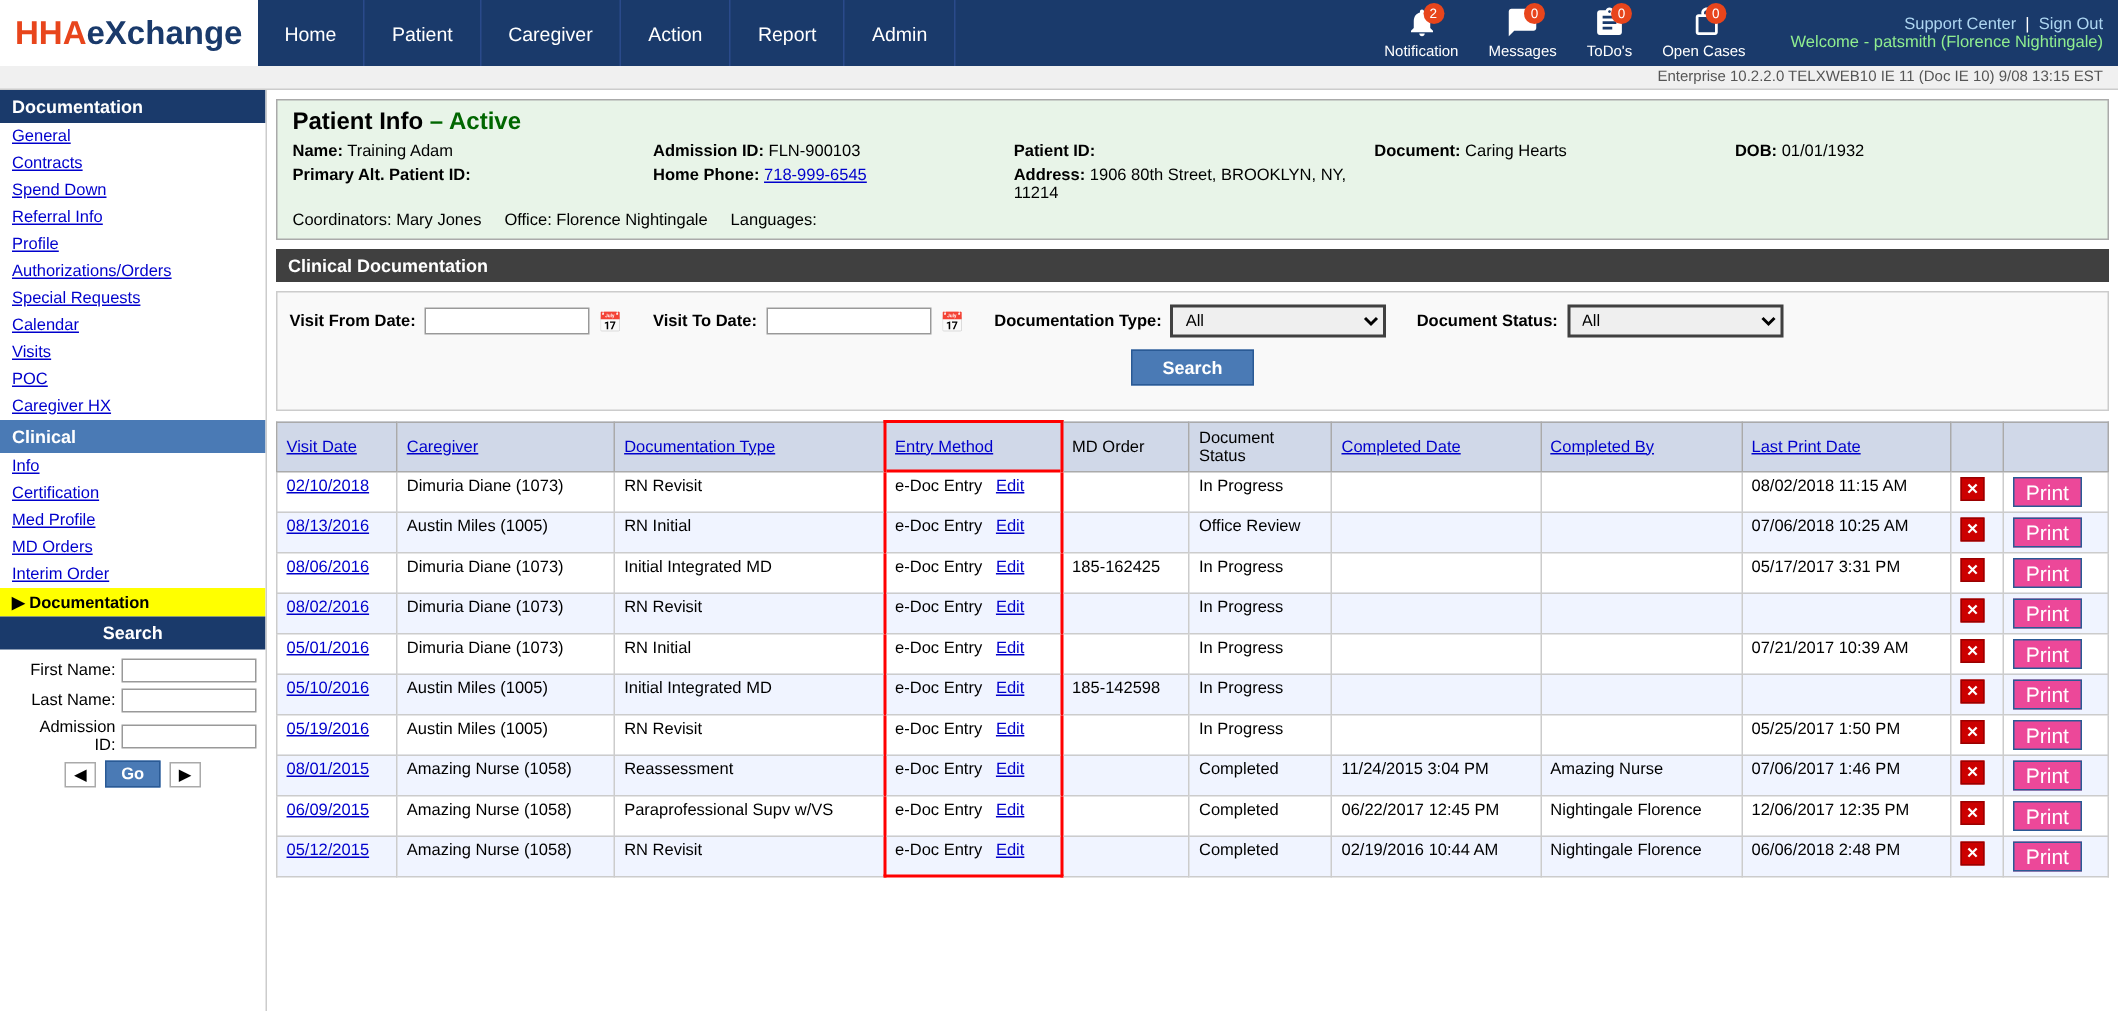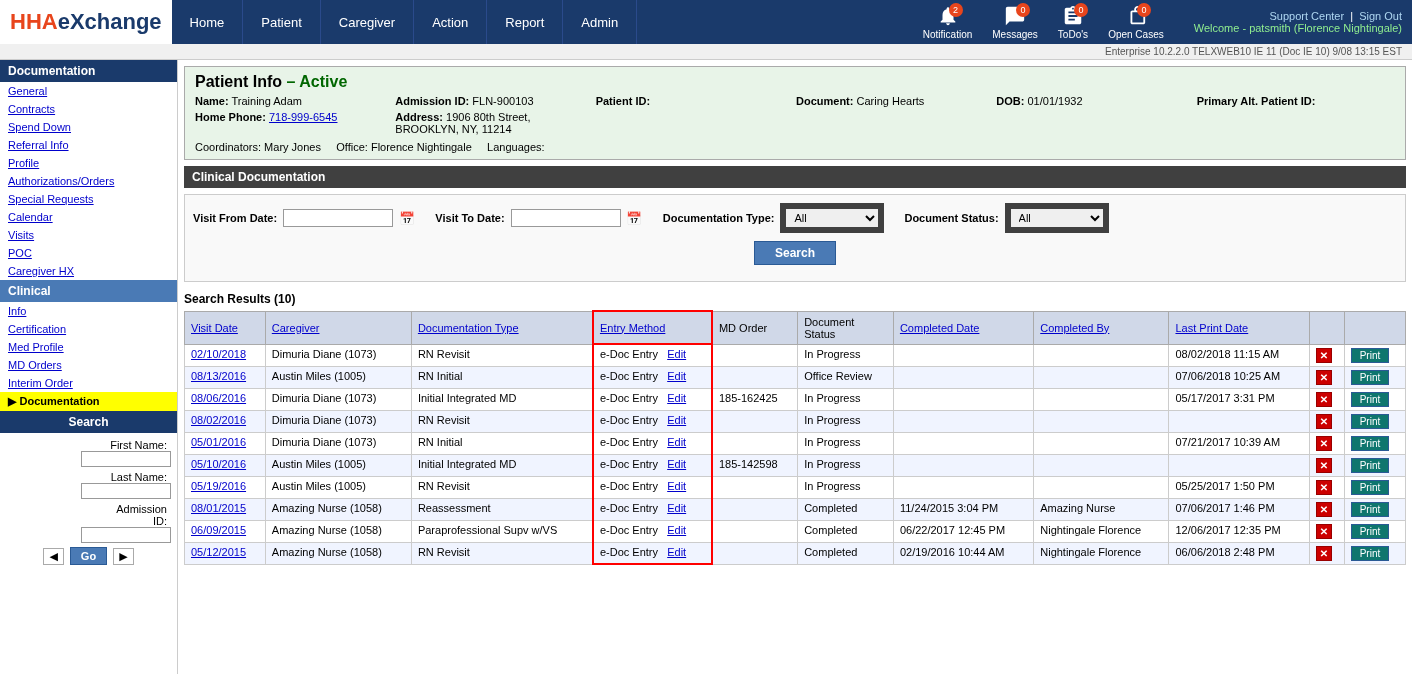--- a/index.html
+++ b/index.html
@@ -28,67 +28,67 @@
     .main-layout { display: flex; height: calc(680px - 66px); }
 
     
     .sidebar { width: 178px; min-width: 178px; background: #fff; border-right: 1px solid #ccc; overflow-y: auto; }
     .sidebar-section-header { background: #1a3a6b; color: #fff; padding: 4px 8px; font-size: 12px; font-weight: bold; }
     .sidebar-link { display: block; padding: 3px 8px; color: #0000cc; text-decoration: underline; font-size: 11px; cursor: pointer; }
     .sidebar-link.active { background: #ffff00; color: #000; text-decoration: none; font-weight: bold; }
     .sidebar-section-header2 { background: #4a7ab5; color: #fff; padding: 4px 8px; font-size: 12px; font-weight: bold; }
     .sidebar-search-header { background: #1a3a6b; color: #fff; padding: 4px 8px; font-size: 12px; font-weight: bold; text-align: center; }
     .search-form { padding: 6px; }
-    .search-row { display: flex; align-items: flex-end; margin-bottom: 4px; font-size: 11px; flex-direction: column; }
+    .search-row { display: flex; align-items: center; margin-bottom: 4px; font-size: 11px; }
     .search-row label { width: 75px; text-align: right; margin-right: 4px; }
     .search-row input { width: 90px; border: 1px solid #999; padding: 1px 3px; font-size: 11px; }
     .search-go-row { display: flex; align-items: center; justify-content: center; gap: 6px; margin-top: 4px; }
     .arrow-btn { background: #fff; border: 1px solid #aaa; padding: 1px 5px; cursor: pointer; font-size: 11px; }
     .go-btn { background: #4a7ab5; color: #fff; border: 1px solid #2a5a95; padding: 2px 10px; cursor: pointer; font-size: 11px; font-weight: bold; }
 
     
     .content { flex: 1; overflow-y: auto; padding: 0; }
 
     
     .patient-info-bar { background: #e8f4e8; border: 1px solid #aaa; margin: 6px; padding: 6px 10px; }
     .patient-info-title { color: #006600; font-size: 16px; font-weight: bold; margin-bottom: 4px; }
     .patient-info-title span { color: #000; }
-    .patient-info-grid { display: grid; grid-template-columns: 1fr 1fr 1fr 1fr 1fr 1fr; gap: 2px; font-size: 11px; }
+    .patient-info-grid { display: grid; grid-template-columns: 1fr 1fr 1fr 1fr 1fr; gap: 2px; font-size: 11px; }
     .patient-info-grid .field { margin-bottom: 2px; }
     .patient-info-grid .label { font-weight: bold; }
     .coord-row { margin-top: 4px; font-size: 11px; }
     .phone-link { color: #0000cc; text-decoration: underline; cursor: pointer; }
 
     
     .section-header { background: #404040; color: #fff; font-size: 12px; font-weight: bold; padding: 4px 8px; margin: 0 6px; }
     .filter-area { margin: 6px; padding: 8px; border: 1px solid #ccc; background: #f9f9f9; }
     .filter-row { display: flex; align-items: center; gap: 20px; flex-wrap: wrap; }
     .filter-item { display: flex; align-items: center; gap: 6px; font-size: 11px; }
     .filter-item label { font-weight: bold; white-space: nowrap; }
     .filter-item input[type=text] { border: 1px solid #999; padding: 2px 4px; font-size: 11px; width: 110px; }
-    .filter-item select { border: 6px solid #404040; padding: 2px 4px; font-size: 11px; width: 104px; }
+    .filter-item select { border: 2px solid #404040; padding: 2px 4px; font-size: 11px; width: 144px; }
     .cal-icon { cursor: pointer; font-size: 13px; color: #555; }
     .search-btn { background: #4a7ab5; color: #fff; border: 1px solid #2a5a95; padding: 4px 20px; cursor: pointer; font-size: 12px; font-weight: bold; display: block; margin: 8px auto; }
 
     
     .results-area { margin: 0 6px; }
     .results-title { font-size: 12px; font-weight: bold; color: #000; padding: 4px 0; }
     .results-table { width: 100%; border-collapse: collapse; font-size: 11px; }
     .results-table th { background: #d0d8e8; padding: 4px 6px; text-align: left; border: 1px solid #aaa; font-weight: normal; }
     .results-table th a { color: #0000cc; text-decoration: underline; cursor: pointer; }
     .results-table td { padding: 3px 6px; border: 1px solid #ccc; vertical-align: top; }
     .results-table tr:nth-child(even) { background: #f0f4ff; }
     .results-table tr:nth-child(odd) { background: #fff; }
     .results-table td a { color: #0000cc; text-decoration: underline; cursor: pointer; }
     .entry-method-col { border-left: 2px solid red !important; border-right: 2px solid red !important; }
     .entry-method-col-first { border-left: 2px solid red !important; border-right: 2px solid red !important; border-top: 2px solid red !important; }
     .entry-method-col-last { border-left: 2px solid red !important; border-right: 2px solid red !important; border-bottom: 2px solid red !important; }
     .th-entry-method { border-left: 2px solid red !important; border-right: 2px solid red !important; border-top: 2px solid red !important; }
     .delete-btn { background: #cc0000; color: #fff; border: 1px solid #990000; padding: 1px 3px; cursor: pointer; font-size: 10px; font-weight: bold; }
-    .print-btn { background: #0f766e; color: #fff; border: 1px solid #2a5a95; padding: 1px 8px; cursor: pointer; font-size: 10px; }
+    .print-btn { background: #ec4899; color: #fff; border: 1px solid #2a5a95; padding: 1px 8px; cursor: pointer; font-size: 14px; }
     .icon-x { color: #fff; font-weight: bold; }
   </style>
 </head>
 <body>
 
 <div class="top-nav">
   <div class="logo-area">
     <span class="logo-hha">HHA</span>
     <span class="logo-ex">eXchange</span>
   </div>
@@ -280,21 +280,20 @@
             <option>In Progress</option>
             <option>Completed</option>
             <option>Office Review</option>
           </select>
         </div>
       </div>
       <button class="search-btn">Search</button>
     </div>
 
     <div class="results-area">
-      <div class="results-title">Search Results (10)</div>
       <table class="results-table">
         <thead>
           <tr>
             <th><a>Visit Date</a></th>
             <th><a>Caregiver</a></th>
             <th><a>Documentation Type</a></th>
             <th class="th-entry-method"><a>Entry Method</a></th>
             <th>MD Order</th>
             <th>Document<br>Status</th>
             <th><a>Completed Date</a></th>

